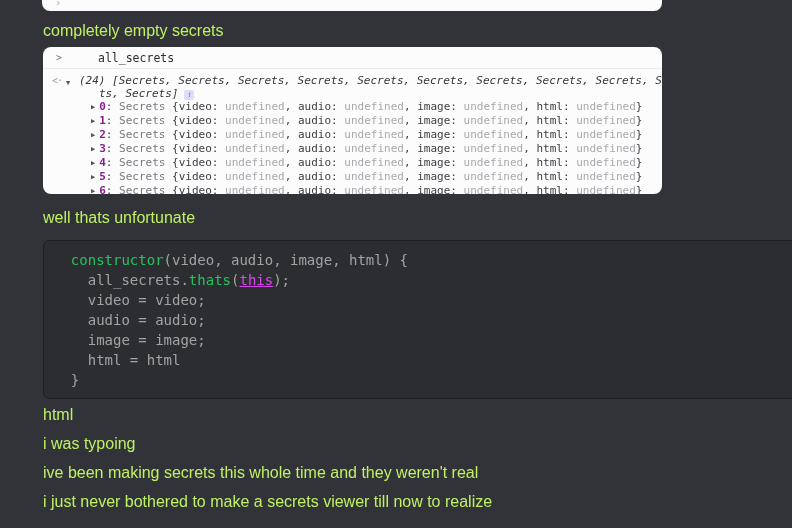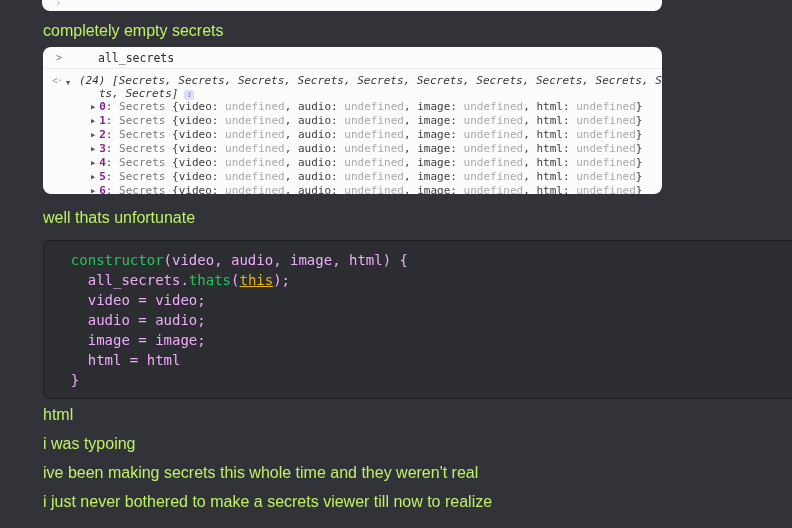--- a/index.html
+++ b/index.html
@@ -76,23 +76,23 @@
 
   
   .codeblock {
     position:absolute; left:43px; top:240px; width:800px; height:159px;
     background:#2b2d31; border:1px solid #1e1f22; border-radius:6px;
     padding:9px 10px; overflow:hidden;
     font-family:"DejaVu Sans Mono", monospace;
     font-size:14px; line-height:20px; color:#cfd1d5;
   }
   .code-line { white-space:pre; }
-  .tok-plain   { color:#f0abfc;text-align:right; }
+  .tok-plain   { color:#a3a3a3;text-align:right; }
   .tok-keyword { color:#22c55e; }
-  .tok-this    { color:#eab308;text-decoration:underline; }
+  .tok-this    { color:#d946ef;text-decoration:underline; }
 </style>
 </head>
 <body>
 
 <div class="topbar">
   <span class="chev">›</span>
 </div>
 
 <div class="msg" style="top:20px">completely empty secrets</div>
 <div class="msg" style="top:207px">well thats unfortunate</div>

